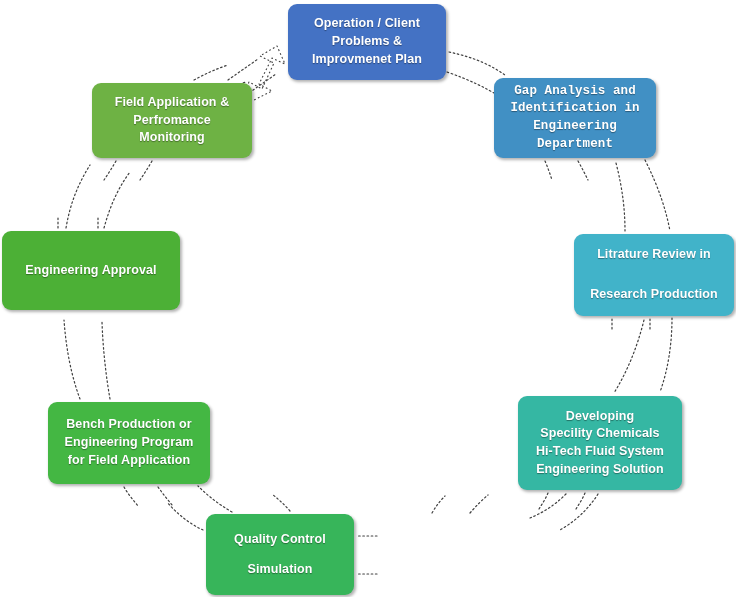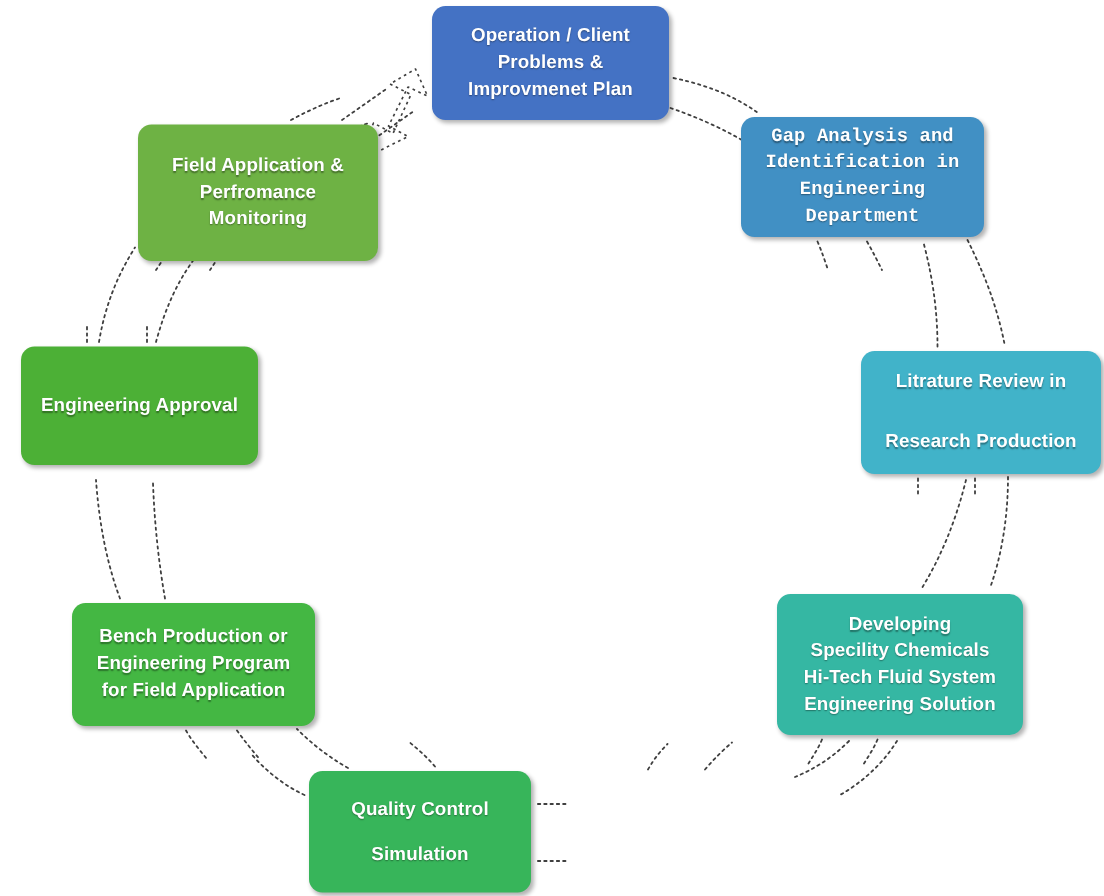--- a/index.html
+++ b/index.html
@@ -145,22 +145,22 @@
   <div class="node" style="left: 206px; top: 514px; width: 148px; height: 81px; background: rgb(55, 181, 90);">
       <span class="line">Quality Control</span>
       <span class="line spacer"></span>
       <span class="line">Simulation</span>
     </div>
   <div class="node" style="left: 48px; top: 402px; width: 162px; height: 82px; background: rgb(68, 183, 67);">
       <span class="line">Bench Production or</span>
       <span class="line">Engineering Program</span>
       <span class="line">for Field Application</span>
     </div>
-  <div class="node" style="left: 14px; top: 231px; width: 158px; height: 79px; background: rgb(76, 176, 54);">
+  <div class="node" style="left: 2px; top: 231px; width: 178px; height: 79px; background: rgb(76, 176, 54);">
       <span class="line">Engineering Approval</span>
     </div>
-  <div class="node" style="left: 92px; top: 83px; width: 160px; height: 91px; background: rgb(110, 178, 68);">
+  <div class="node" style="left: 92px; top: 83px; width: 160px; height: 75px; background: rgb(110, 178, 68);">
       <span class="line">Field Application &amp;</span>
       <span class="line">Perfromance</span>
       <span class="line">Monitoring</span>
     </div>
 
 </div>
 
 </body></html>

